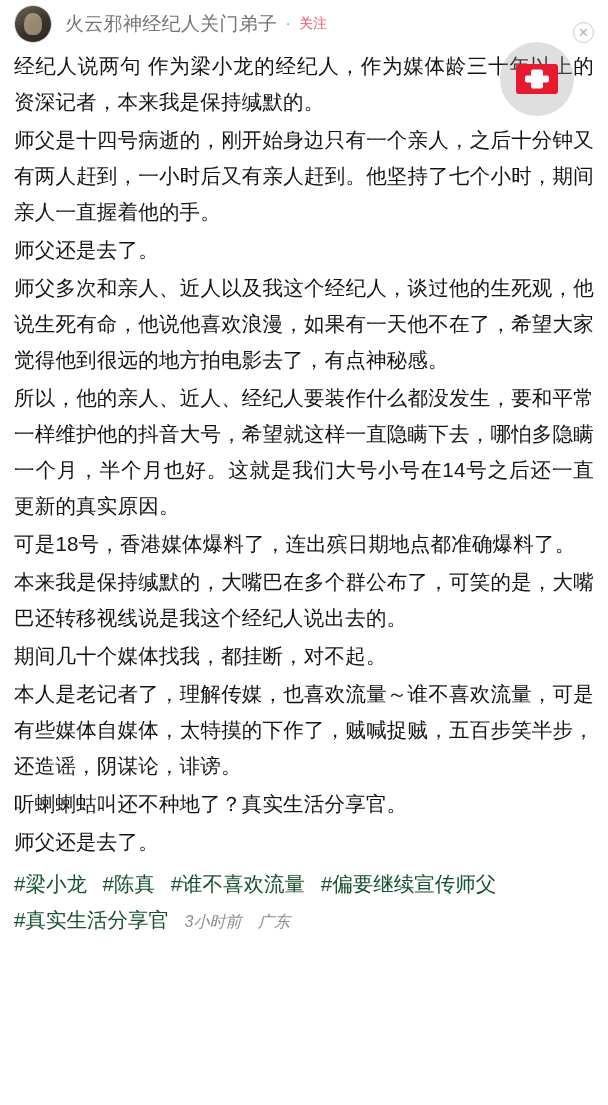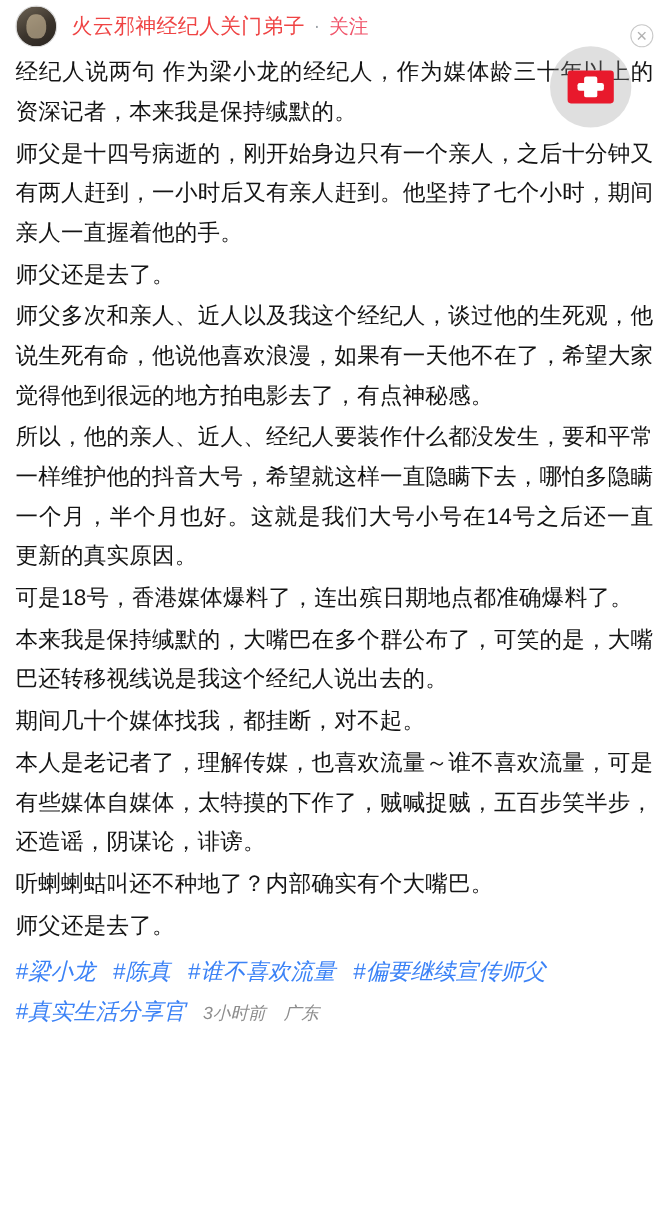--- a/index.html
+++ b/index.html
@@ -46,33 +46,33 @@
     position: absolute;
     left: 9px;
     top: 7px;
     width: 18px;
     height: 22px;
     border-radius: 45% 45% 40% 40%;
     background: rgba(225, 205, 170, 0.55);
   }
   .author-name {
     font-size: 19px;
-    color: #ef4444;
+    color: #737373;
     margin-left: 13px;
     white-space: nowrap;
     letter-spacing: 0.3px;
   }
   .dot-sep {
     color: #9aa0a6;
     font-size: 17px;
     margin: 0 8px;
   }
   .follow-link {
     color: #f0546a;
-    font-size: 18px;
+    font-size: 14px;
     white-space: nowrap;
   }
   .close-btn {
     position: absolute;
     right: 14px;
     top: 22px;
     width: 21px;
     height: 21px;
     border-radius: 50%;
     border: 1px solid #c9c9c9;
@@ -145,25 +145,24 @@
     word-break: break-all;
   }
   .tags {
     font-size: 20.5px;
     line-height: 36px;
     color: #2b5ca8;
     margin-top: 6px;
     word-break: break-all;
   }
   .tag {
-    color: #3b82f6;
+    color: #14532d;
     margin-right: 10px;
     white-space: nowrap;
     display: inline-block;
-    font-style: italic;
   }
   .meta {
     margin-top: 2px;
     font-size: 16px;
     color: #8d8d8d;
     display: inline-block;
     font-style: italic;
   }
   .meta span { margin-right: 12px; }
 </style>
@@ -187,21 +186,21 @@
   <div class="content">
     <p class="para">经纪人说两句 作为梁小龙的经纪人，作为媒体龄三十年以上的资深记者，本来我是保持缄默的。</p>
     <p class="para">师父是十四号病逝的，刚开始身边只有一个亲人，之后十分钟又有两人赶到，一小时后又有亲人赶到。他坚持了七个小时，期间亲人一直握着他的手。</p>
     <p class="para">师父还是去了。</p>
     <p class="para">师父多次和亲人、近人以及我这个经纪人，谈过他的生死观，他说生死有命，他说他喜欢浪漫，如果有一天他不在了，希望大家觉得他到很远的地方拍电影去了，有点神秘感。</p>
     <p class="para">所以，他的亲人、近人、经纪人要装作什么都没发生，要和平常一样维护他的抖音大号，希望就这样一直隐瞒下去，哪怕多隐瞒一个月，半个月也好。这就是我们大号小号在14号之后还一直更新的真实原因。</p>
     <p class="para">可是18号，香港媒体爆料了，连出殡日期地点都准确爆料了。</p>
     <p class="para">本来我是保持缄默的，大嘴巴在多个群公布了，可笑的是，大嘴巴还转移视线说是我这个经纪人说出去的。</p>
     <p class="para">期间几十个媒体找我，都挂断，对不起。</p>
     <p class="para">本人是老记者了，理解传媒，也喜欢流量～谁不喜欢流量，可是有些媒体自媒体，太特摸的下作了，贼喊捉贼，五百步笑半步，还造谣，阴谋论，诽谤。</p>
-    <p class="para">听蝲蝲蛄叫还不种地了？内部确实有个大嘴巴。</p>
+    <p class="para">听蝲蝲蛄叫还不种地了？真实生活分享官。</p>
     <p class="para">师父还是去了。</p>
 
     <div class="tags">
       <span class="tag">#梁小龙</span>
       <span class="tag">#陈真</span>
       <span class="tag">#谁不喜欢流量</span>
       <span class="tag">#偏要继续宣传师父</span>
       <span class="tag">#真实生活分享官</span>
       <span class="meta">
         <span>3小时前</span>

